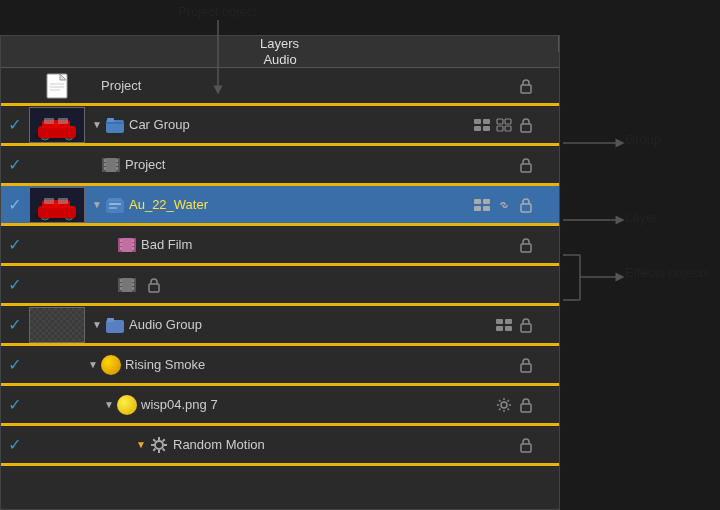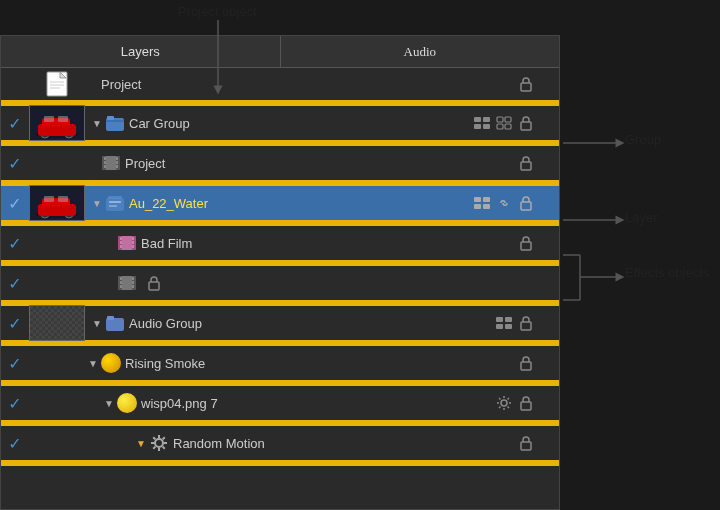--- a/index.html
+++ b/index.html
@@ -25,42 +25,43 @@
       background: #2a2a2a;
       border: 1px solid #444;
     }
 
     
     .header {
       display: flex;
       background: #333;
       border-bottom: 1px solid #555;
       height: 32px;
+      flex-direction: column;
     }
 
     .header-tab {
       flex: 1;
       display: flex;
       align-items: center;
       justify-content: center;
       color: #ddd;
       font-size: 13px;
       font-weight: 500;
       border-right: 1px solid #555;
       cursor: pointer;
     }
 
-    .header-tab:last-child { border-right: none; font-family: Liberation Serif, serif; }
+    .header-tab:last-child { border-right: none; }
 
     
     .row {
       display: flex;
       align-items: center;
       height: 40px;
-      border-bottom: 6px solid #eab308;
+      border-bottom: 3px solid #eab308;
       padding-right: 24px;
     }
 
     .row.selected {
       background: #3a6ea8;
     }
 
     .row.project-row {
       height: 38px;
       background: #2a2a2a;

